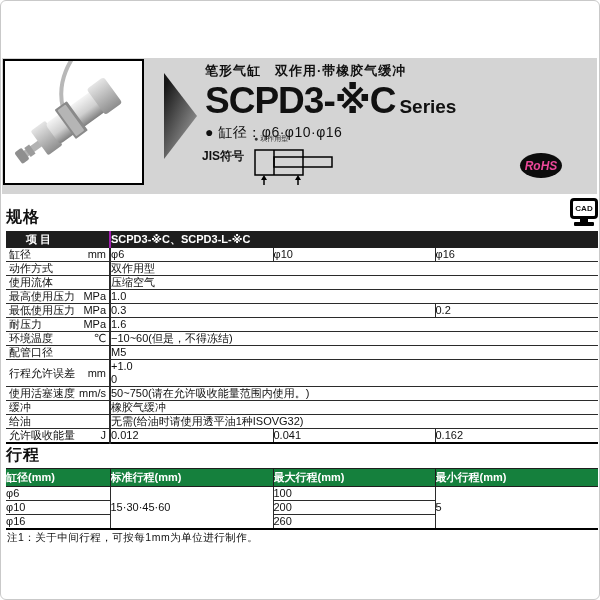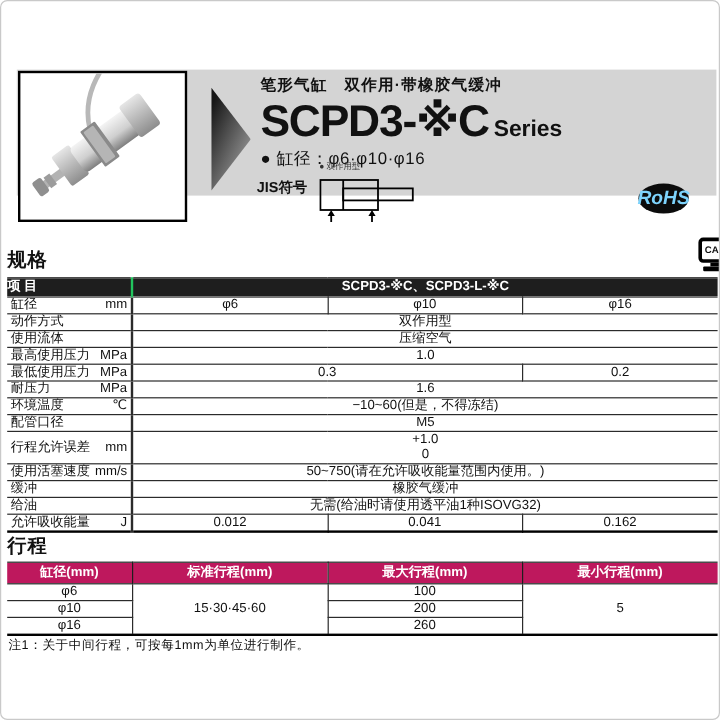--- a/index.html
+++ b/index.html
@@ -2,69 +2,69 @@
 <html><head>
 <meta charset="utf-8">
 <style>
   * { margin:0; padding:0; box-sizing:border-box; }
   html,body { background:#fff; }
   body { font-family:"Liberation Sans","DejaVu Sans",sans-serif; color:#111; }
   .page { position:relative; width:600px; height:600px; background:#fff;
           border:1px solid #c9c9c9; border-radius:6px; overflow:hidden; }
 
   
-  .band { position:absolute; left:13px; right:2px; top:57px; height:105px; background:#d4d4d4; }
+  .band { position:absolute; left:1px; right:2px; top:57px; height:136px; background:#d4d4d4; }
   .photo { position:absolute; left:1px; top:1px; width:141px; height:126px;
            background:#fff; border:2px solid #000; }
   .arrow { position:absolute; left:162px; top:15px; width:33px; height:86px;
            background:linear-gradient(115deg,#161616 10%,#6e6e6e 60%,#b5b5b5 100%);
            clip-path:polygon(0 0,100% 50%,0 100%); }
   .htext { position:absolute; left:203px; top:4px; }
   .subtitle { font-size:13px; font-weight:bold; letter-spacing:1px; }
   .model-line { margin-top:2px; line-height:1.05; white-space:nowrap; }
   .model { font-size:37px; font-weight:bold; letter-spacing:-1px; }
   .series { font-size:19px; font-weight:bold; margin-left:4px; }
   .bore { font-size:14px; margin-top:3px; letter-spacing:0.5px; }
   .jis-label { position:absolute; left:200px; top:90px; font-size:12px; font-weight:bold; }
   .jis-diagram { position:absolute; left:252px; top:76px; }
   .jis-type { font-size:7px; color:#333; margin-bottom:1px; }
   .badges-rohs { position:absolute; left:518px; top:95px; width:42px; height:25px;
-           background:#0c0c0c; border-radius:50%; color:#7dd3fc; font-weight:bold;
-           font-style:italic; font-size:16px; display:flex; align-items:center; justify-content:center; }
+           background:#0c0c0c; border-radius:50%; color:#ec4899; font-weight:bold;
+           font-style:italic; font-size:12px; display:flex; align-items:center; justify-content:center; }
   .cad { position:absolute; left:568px; top:93px; width:28px;margin-top:47px; }
   .cad-screen { width:28px; height:21px; background:#fff; border:3px solid #000; border-radius:4px;
            display:flex; align-items:center; justify-content:center; font-size:8px; font-weight:bold; }
   .cad-neck { width:8px; height:3px; background:#000; margin:0 auto; }
   .cad-stand { width:20px; height:4px; background:#000; margin:0 auto; border-radius:1px; }
 
   
   .sec-title { position:absolute; left:5px; font-size:16px; font-weight:bold; letter-spacing:1px; }
   .sec-spec { top:206px; }
   .sec-stroke { top:444px; }
 
   
   table { border-collapse:collapse; table-layout:fixed; position:absolute; left:5px; width:592px;
           font-size:11px; }
   td { border-top:1px solid #2b2b2b; border-bottom:1px solid #2b2b2b;
        border-left:1px solid #2b2b2b; border-right:1px solid #2b2b2b;
-       height:14px; line-height:13px; text-align:center; padding:0; overflow:hidden; white-space:nowrap; }
+       height:14px; line-height:13px; padding:0; overflow:hidden; white-space:nowrap; }
   td:first-child { border-left:none; }
   td:last-child { border-right:none; }
 
   .spec-table { top:230px; border-bottom:2px solid #000; }
   .spec-table td.item { border-right:2px solid #2b2b2b; text-align:left; }
   .iw { display:flex; justify-content:space-between; padding:0 3px;align-items:center; }
   .thead td { background:#1e1e1e; color:#fff; font-weight:bold; height:15px; line-height:15px;
               border-color:#1e1e1e; }
-  .thead td.item { border-right:2px solid #22c55e; padding-left:0; text-align:left; }
+  .thead td.item { border-right:2px solid #a21caf; padding-left:20px; text-align:left; }
   tr.tall td { height:27px; }
   .stack div { line-height:12px; height:13px; }
 
   .stroke-table { top:467px; border-bottom:2px solid #000; }
-  .stroke-table .sth td { background:#be185d; color:#fff; font-weight:bold; height:17px;
+  .stroke-table .sth td { background:#15803d; color:#fff; font-weight:bold; height:17px;
               line-height:17px; border-color:#1e1e1e; border-left:1px solid #8a8a8a; }
   .stroke-table .sth td:first-child { border-left:none; }
 
   .note { position:absolute; left:6px; top:530px; font-size:10.5px; letter-spacing:0.5px; }
 </style>
 </head>
 <body>
 
 <div class="page">
 

